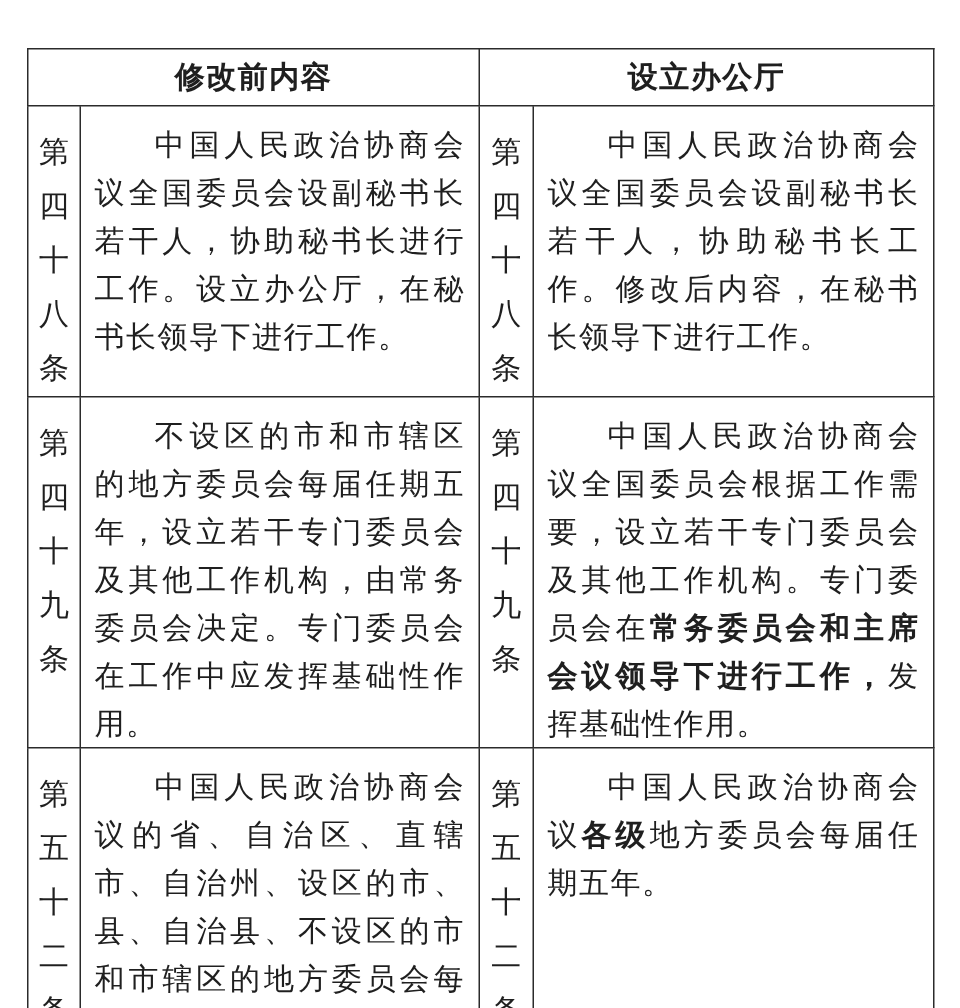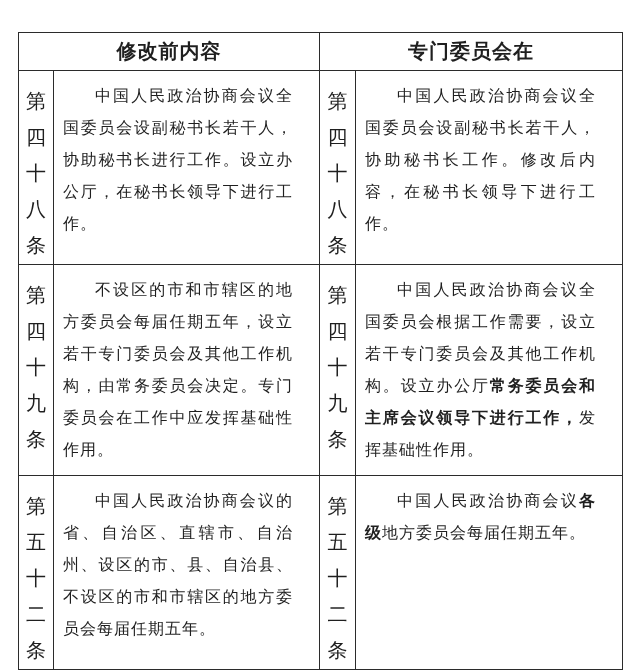--- a/index.html
+++ b/index.html
@@ -50,22 +50,22 @@
     padding-top: 12px;
     font-size: 20px;
   }
   .vchar {
     display: block;
     line-height: 36px;
     height: 36px;
   }
   td.content {
     vertical-align: top;
-    padding: 9px 26px 0 9px;
-    font-size: 16px;
+    padding: 9px 9px 0 9px;
+    font-size: 20px;
     line-height: 32px;
   }
   .para {
     margin: 0;
     text-indent: 2em;
     text-align: justify;
     text-align-last: left;
     letter-spacing: 1px;
     word-break: break-all;
   }
@@ -79,21 +79,21 @@
   <table class="cmp-table">
     <colgroup>
       <col class="col-article">
       <col class="col-content-l">
       <col class="col-article-r">
       <col class="col-content-r">
     </colgroup>
     <thead>
       <tr>
         <th colspan="2">修改前内容</th>
-        <th colspan="2">专门委员会在</th>
+        <th colspan="2">设立办公厅</th>
       </tr>
     </thead>
     <tbody>
         <tr>
           <td class="article">
             <span class="vchar">第</span>
             <span class="vchar">四</span>
             <span class="vchar">十</span>
             <span class="vchar">八</span>
             <span class="vchar">条</span>
@@ -124,21 +124,21 @@
             <p class="para"><span class="seg">不设区的市和市辖区的地方委员会每届任期五年，设立若干专门委员会及其他工作机构，由常务委员会决定。专门委员会在工作中应发挥基础性作用。</span></p>
           </td>
           <td class="article">
             <span class="vchar">第</span>
             <span class="vchar">四</span>
             <span class="vchar">十</span>
             <span class="vchar">九</span>
             <span class="vchar">条</span>
           </td>
           <td class="content">
-            <p class="para"><span class="seg">中国人民政治协商会议全国委员会根据工作需要，设立若干专门委员会及其他工作机构。设立办公厅</span><span class="seg-bold">常务委员会和主席会议领导下进行工作，</span><span class="seg">发挥基础性作用。</span></p>
+            <p class="para"><span class="seg">中国人民政治协商会议全国委员会根据工作需要，设立若干专门委员会及其他工作机构。专门委员会在</span><span class="seg-bold">常务委员会和主席会议领导下进行工作，</span><span class="seg">发挥基础性作用。</span></p>
           </td>
         </tr>
         <tr>
           <td class="article">
             <span class="vchar">第</span>
             <span class="vchar">五</span>
             <span class="vchar">十</span>
             <span class="vchar">二</span>
             <span class="vchar">条</span>
           </td>

